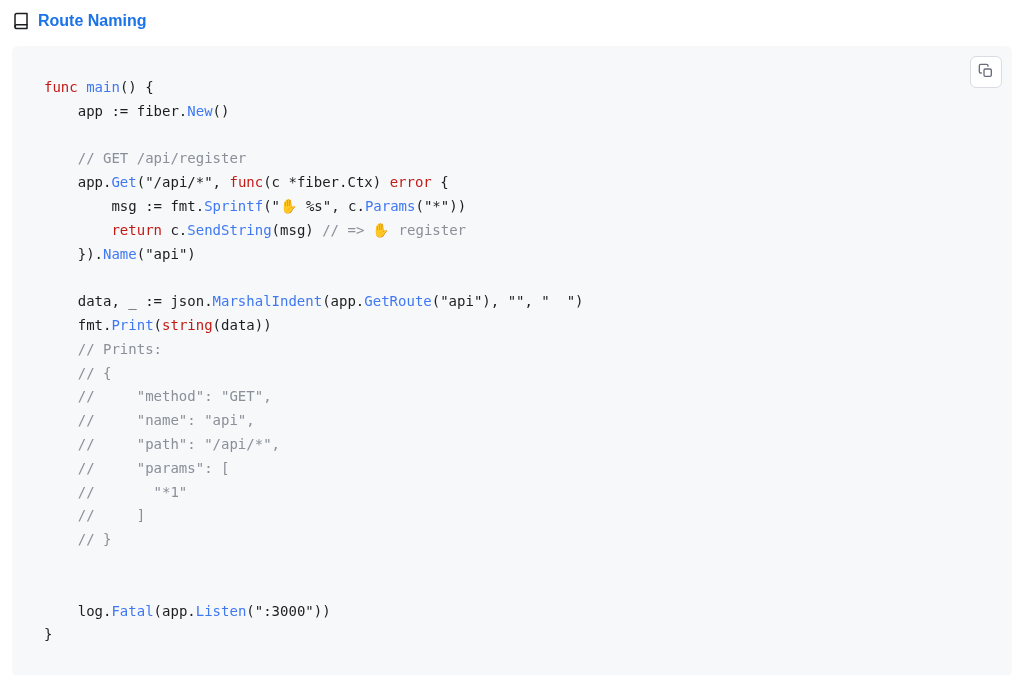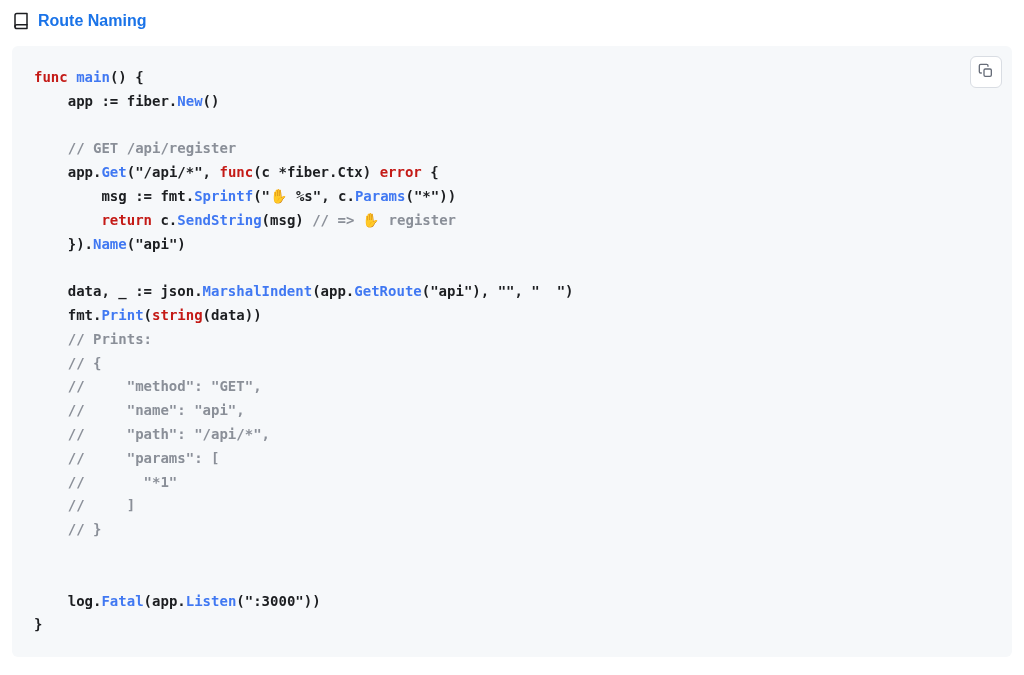--- a/index.html
+++ b/index.html
@@ -48,24 +48,23 @@
     border: 1px solid #d9dde3;
     background: #ffffff;
     border-radius: 6px;
     display: flex;
     align-items: center;
     justify-content: center;
     cursor: pointer;
     padding: 0;
   }
   pre {
-    margin: 4px;
+    margin: 14px;
     white-space: pre;
     font-family: inherit;
-    font-weight: bold;
   }
   
   .tok-kw   { color: #c41a16; }   
   .tok-fn   { color: #4078f2; }   
   .tok-str  { color: #1c1e21; }   
   .tok-com  { color: #8a8f98; font-style: normal; }
 </style>
 </head>
 <body>
 

